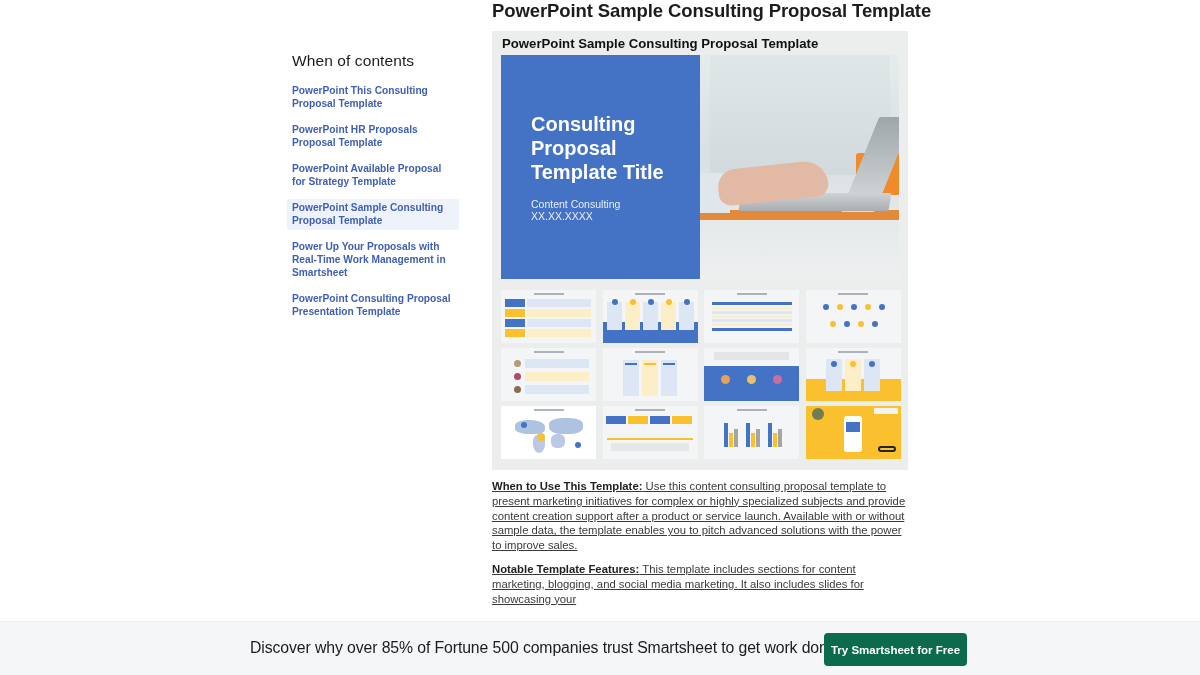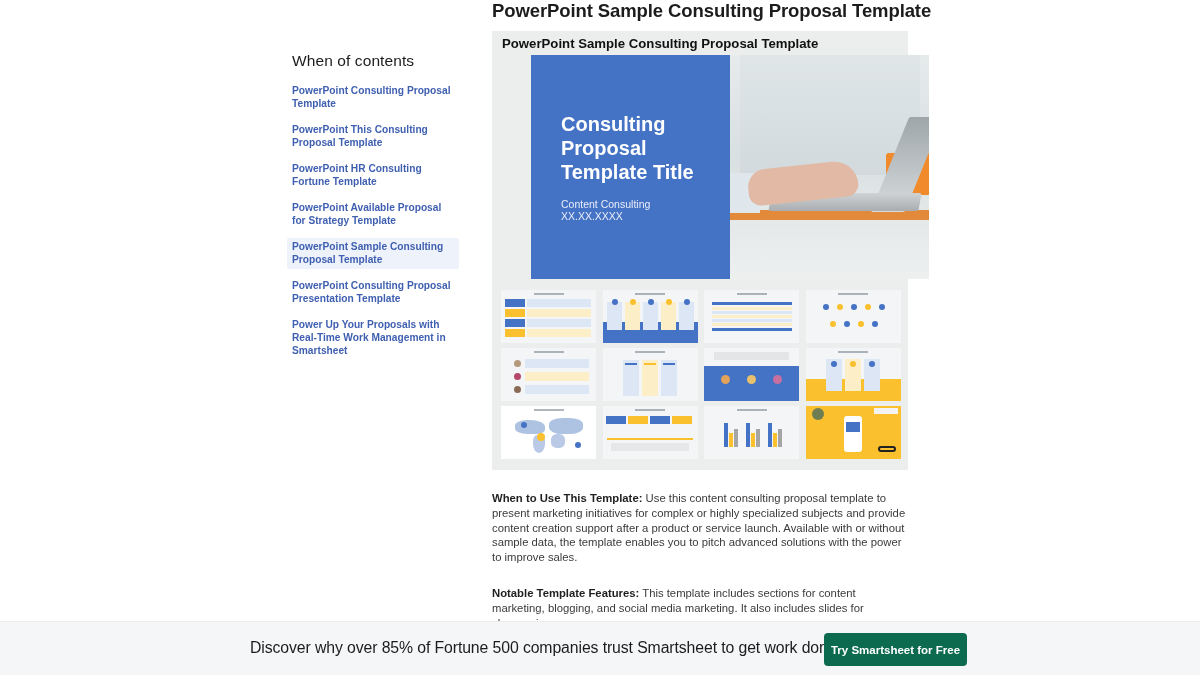--- a/index.html
+++ b/index.html
@@ -12,21 +12,21 @@
   .toc-item { display: block; font-size: 10.2px; line-height: 13px; color: #3f5fb0; padding: 2px 5px 3px 5px; margin-bottom: 8px; text-decoration: none; cursor: pointer; font-weight: 600; border-radius: 2px; }
   .toc-item.active { background: #eef2fb; }
 
   
   .main { position: absolute; left: 492px; top: 0; width: 416px; }
   .h2 { font-size: 18.5px; color: #1c1c1c; line-height: 22px; margin-top: 0px; white-space: nowrap; letter-spacing: -0.1px; }
 
   .figure { position: relative; margin-top: 9px; width: 416px; height: 439px; background: #eceeee; }
   .fig-caption { position: absolute; left: 10px; top: 5px; font-size: 13.2px; font-weight: 700; color: #111; white-space: nowrap; }
 
-  .hero { position: absolute; left: 9px; top: 24px; width: 398px; height: 224px; background: #f2f4f4; margin-left: 30px; }
+  .hero { position: absolute; left: 9px; top: 24px; width: 398px; height: 224px; background: #f2f4f4; }
   .hero-blue { position: absolute; left: 0; top: 0; width: 199px; height: 224px; background: #4472c4; }
   .hero-title { position: absolute; left: 30px; top: 57px; font-size: 20px; line-height: 24px; color: #ffffff; font-weight: 700; width: 160px; }
   .hero-sub { position: absolute; left: 30px; top: 143px; font-size: 10.5px; line-height: 12px; color: #e9eefa; }
   .hero-photo { position: absolute; left: 199px; top: 0; width: 199px; height: 224px; background: linear-gradient(180deg, #e6ebec 0%, #d9e0e2 45%, #eef0f0 100%); overflow: hidden; }
   .photo-window { position: absolute; left: 10px; top: 0; width: 180px; height: 120px; background: linear-gradient(180deg, #dfe6e8, #d1d9dc); opacity: 0.9; }
   .photo-desk { position: absolute; left: 0; top: 155px; width: 199px; height: 10px; background: #e28a3a; }
   .photo-pot { position: absolute; left: 156px; top: 98px; width: 44px; height: 42px; background: #f08a2a; border-radius: 3px; }
   .photo-cactus { position: absolute; left: 170px; top: 86px; width: 10px; height: 14px; background: #5b6b3f; border-radius: 4px 4px 0 0; }
   .laptop-base { position: absolute; left: 40px; top: 138px; width: 150px; height: 18px; background: linear-gradient(180deg, #cfd3d6, #a9adb0); transform: skewX(-10deg); border-radius: 2px; }
   .laptop-screen { position: absolute; left: 160px; top: 62px; width: 34px; height: 95px; background: linear-gradient(180deg, #9ea6aa, #d8dcdd); transform: skewX(-22deg); border-radius: 2px; }
@@ -39,42 +39,41 @@
   .bar { position: absolute; height: 6px; }
   .b-blue { background: #4472c4; }
   .b-yel { background: #fbc02d; }
   .b-lblue { background: #dce6f5; }
   .b-lyel { background: #fcefc7; }
   .dot { position: absolute; width: 6px; height: 6px; border-radius: 50%; }
 
   .links { margin-top: 9px; text-align: center; }
   .dl-link { display: block; font-size: 11.6px; line-height: 14.5px; color: #2c49a3; text-decoration: underline; font-weight: 600; cursor: pointer; }
 
-  .para { margin-top: 21px; font-size: 11.3px; line-height: 14.8px; color: #3a3a3a; }
+  .para { margin-top: 9px; font-size: 11.3px; line-height: 14.8px; color: #3a3a3a; text-decoration: underline; }
   .para b { color: #1f1f1f; font-weight: 700; }
 
   
   .banner { position: absolute; left: 0; top: 621px; width: 1200px; height: 54px; background: #f5f6f8; border-top: 1px solid #ebecee; }
   .banner-text { position: absolute; left: 250px; top: 17px; font-size: 15.8px; color: #1c1c1c; white-space: nowrap; letter-spacing: -0.1px; }
   .cta { position: absolute; left: 824px; top: 11px; width: 143px; height: 33px; background: #0c6b4f; color: #ffffff; border-radius: 4px; font-size: 11.5px; font-weight: 700; display: flex; align-items: center; justify-content: center; cursor: pointer; border: none; }
 </style>
 </head>
 <body>
 
 <div class="page">
 
   <nav class="toc">
     <div class="toc-title">When of contents</div>
-    <a class="toc-item">PowerPoint Consulting Proposal Template</a>
     <a class="toc-item">PowerPoint This Consulting Proposal Template</a>
-    <a class="toc-item">PowerPoint HR Consulting Fortune Template</a>
+    <a class="toc-item">PowerPoint HR Proposals Proposal Template</a>
     <a class="toc-item">PowerPoint Available Proposal for Strategy Template</a>
     <a class="toc-item active">PowerPoint Sample Consulting Proposal Template</a>
+    <a class="toc-item">Power Up Your Proposals with Real-Time Work Management in Smartsheet</a>
     <a class="toc-item">PowerPoint Consulting Proposal Presentation Template</a>
-    <a class="toc-item">Power Up Your Proposals with Real-Time Work Management in Smartsheet</a>
   </nav>
 
   <main class="main">
     <h2 class="h2">PowerPoint Sample Consulting Proposal Template</h2>
 
     <div class="figure">
       <div class="fig-caption">PowerPoint Sample Consulting Proposal Template</div>
 
       <div class="hero">
         <div class="hero-blue">

